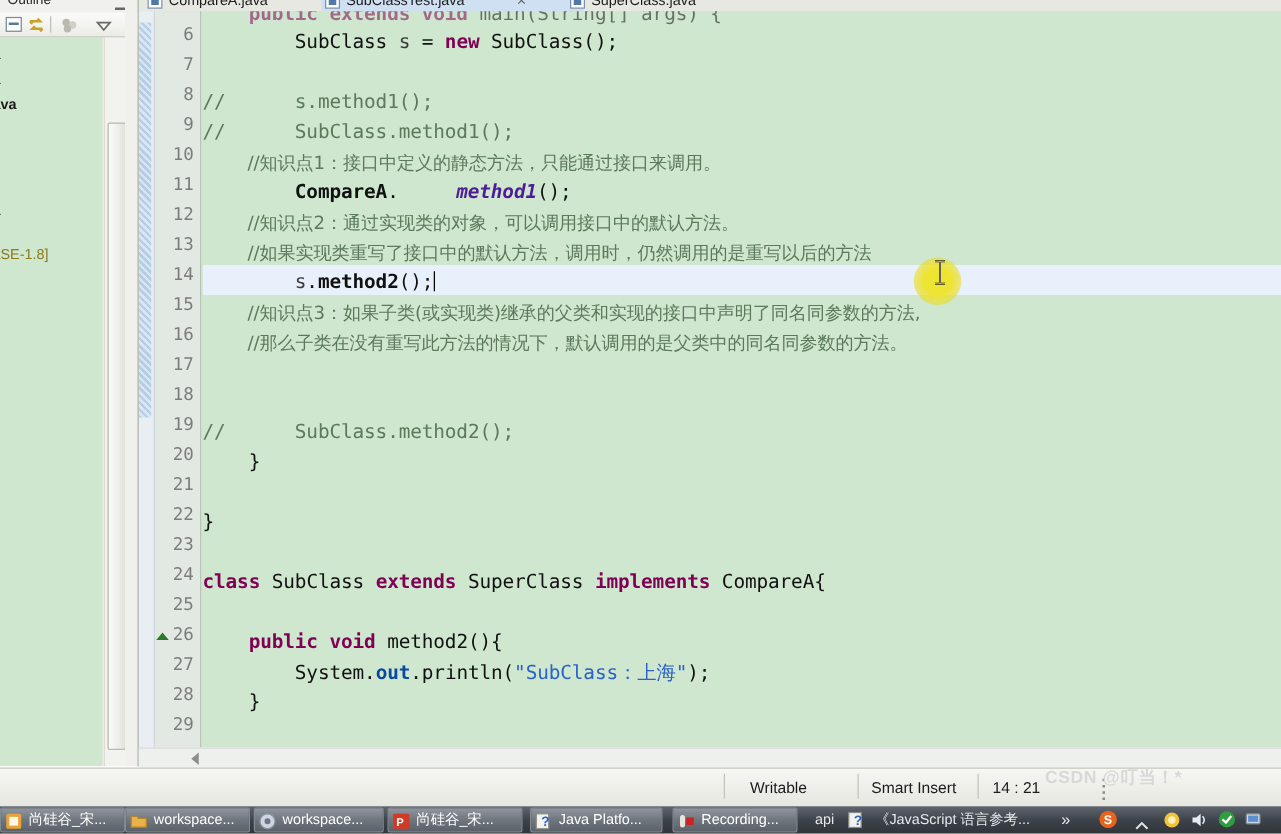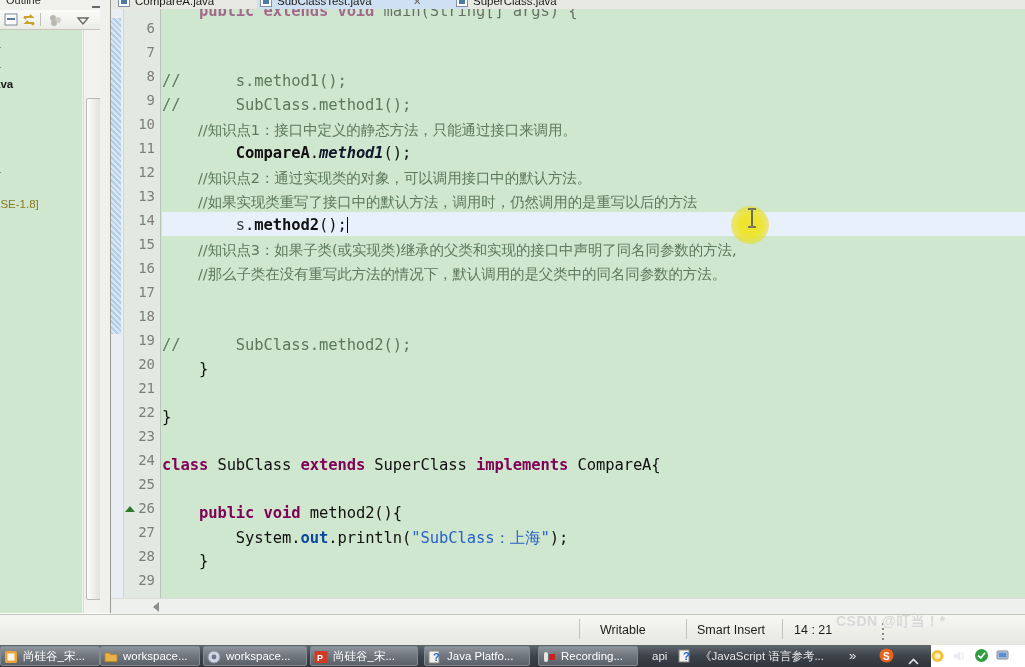--- a/index.html
+++ b/index.html
@@ -146,21 +146,21 @@
     font-size: 15.5px;
     white-space: pre;
     color: #111111;
     letter-spacing: -0.1px;
   }
   .cline.partial { opacity: 0.55; }
   .kw    { color: #7f0055; font-weight: bold; }
   .cmt   { color: #5b7a5b; }
   .cmt-cn{ color: #5b7a5b; font-family: "DejaVu Sans", sans-serif; font-size: 14.5px; }
   .str   { color: #2a62c8; }
-  .stat  { color: #0f172a; font-style: italic; font-weight: bold; }
+  .stat  { color: #4c1d95; font-style: italic; font-weight: bold; margin-left: 46px; }
   .fld   { color: #0b49a0; font-weight: bold; }
   .id    { color: #111111; }
   .dim   { color: #3b3b3b; }
   .caret {
     display: inline-block; width: 1px; height: 16px; background: #000;
     vertical-align: -3px;
   }
 
   
   .click-halo {
@@ -204,21 +204,21 @@
   .sb-dots i { display:block; width:2px;height:2px;background:#8a8a82;margin-bottom:3px;}
 
   
   .watermark {
     position: absolute; font-size: 14px; color: #d8d8d8; font-weight: bold;
     white-space: nowrap; letter-spacing: 0.5px; pointer-events:none;
   }
 
   
   .taskbar {
-    position: absolute; left: 0; top: 645px; width: 931px; height: 22px;
+    position: absolute; left: 0; top: 645px; width: 1025px; height: 22px;
     background: linear-gradient(#5f666e, #3c4249 52%, #2f353b);
   }
   .tb-btn {
     position: absolute; top: 1px; height: 20px;
     background: linear-gradient(#8e959d,#6f767e 50%,#5b6169);
     border: 1px solid #828a93; border-radius: 2px;
     box-sizing: border-box;
     font-size: 11.5px; color: #ffffff; line-height: 19px;
     white-space: nowrap; overflow: hidden;
     padding-left: 22px;
@@ -330,20 +330,21 @@
       <div class="ln" style="top:539px">28</div>
       <div class="ln" style="top:563px">29</div>
       <div class="fold-collapse" style="top:497px"></div>
       <div class="fold-marker" style="top:500px"></div>
     </div>
 
     <div class="code">
       <div class="curline" style="top:203px"></div>
 
       <div class="cline partial" style="top:-7px"><span class="kw">    public extends void </span><span class="id">main</span>(<span class="id">String</span>[] <span class="id">args</span>) {</div>
+      <div class="cline" style="top:15px">        <span class="id">SubClass</span> <span class="dim">s</span> = <span class="kw">new</span> <span class="id">SubClass</span>();</div>
       <div class="cline" style="top:63px"><span class="cmt">//      s.method1();</span></div>
       <div class="cline" style="top:87px"><span class="cmt">//      SubClass.method1();</span></div>
       <div class="cline" style="top:112px"><span class="cmt-cn">        //知识点1：接口中定义的静态方法，只能通过接口来调用。</span></div>
       <div class="cline" style="top:135px">        <span class="id" style="font-weight:bold">CompareA</span>.<span class="stat">method1</span>();</div>
       <div class="cline" style="top:160px"><span class="cmt-cn">        //知识点2：通过实现类的对象，可以调用接口中的默认方法。</span></div>
       <div class="cline" style="top:184px"><span class="cmt-cn">        //如果实现类重写了接口中的默认方法，调用时，仍然调用的是重写以后的方法</span></div>
       <div class="cline" style="top:207px">        <span class="dim">s</span>.<span class="id" style="font-weight:bold">method2</span>();<span class="caret"></span></div>
       <div class="cline" style="top:232px"><span class="cmt-cn">        //知识点3：如果子类(或实现类)继承的父类和实现的接口中声明了同名同参数的方法,</span></div>
       <div class="cline" style="top:256px"><span class="cmt-cn">        //那么子类在没有重写此方法的情况下，默认调用的是父类中的同名同参数的方法。</span></div>
       <div class="cline" style="top:327px"><span class="cmt">//      SubClass.method2();</span></div>

